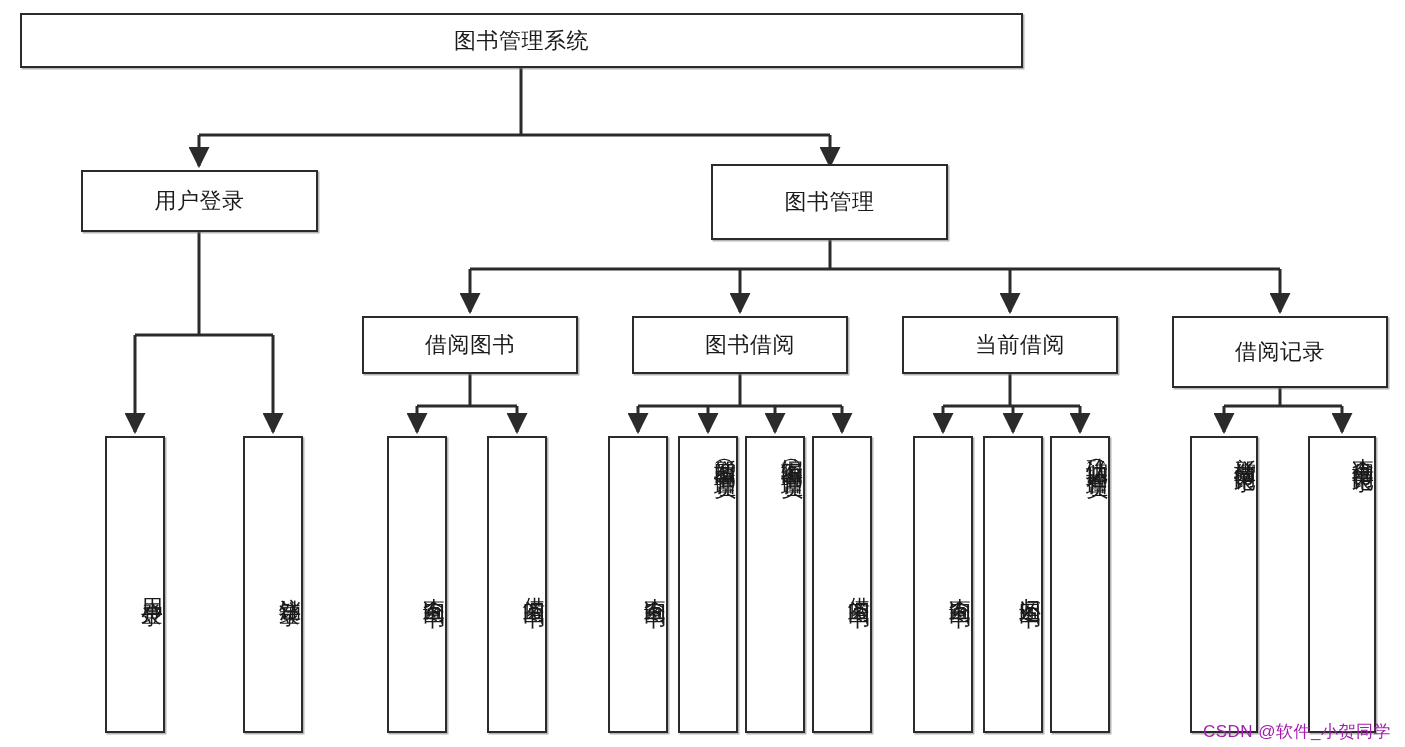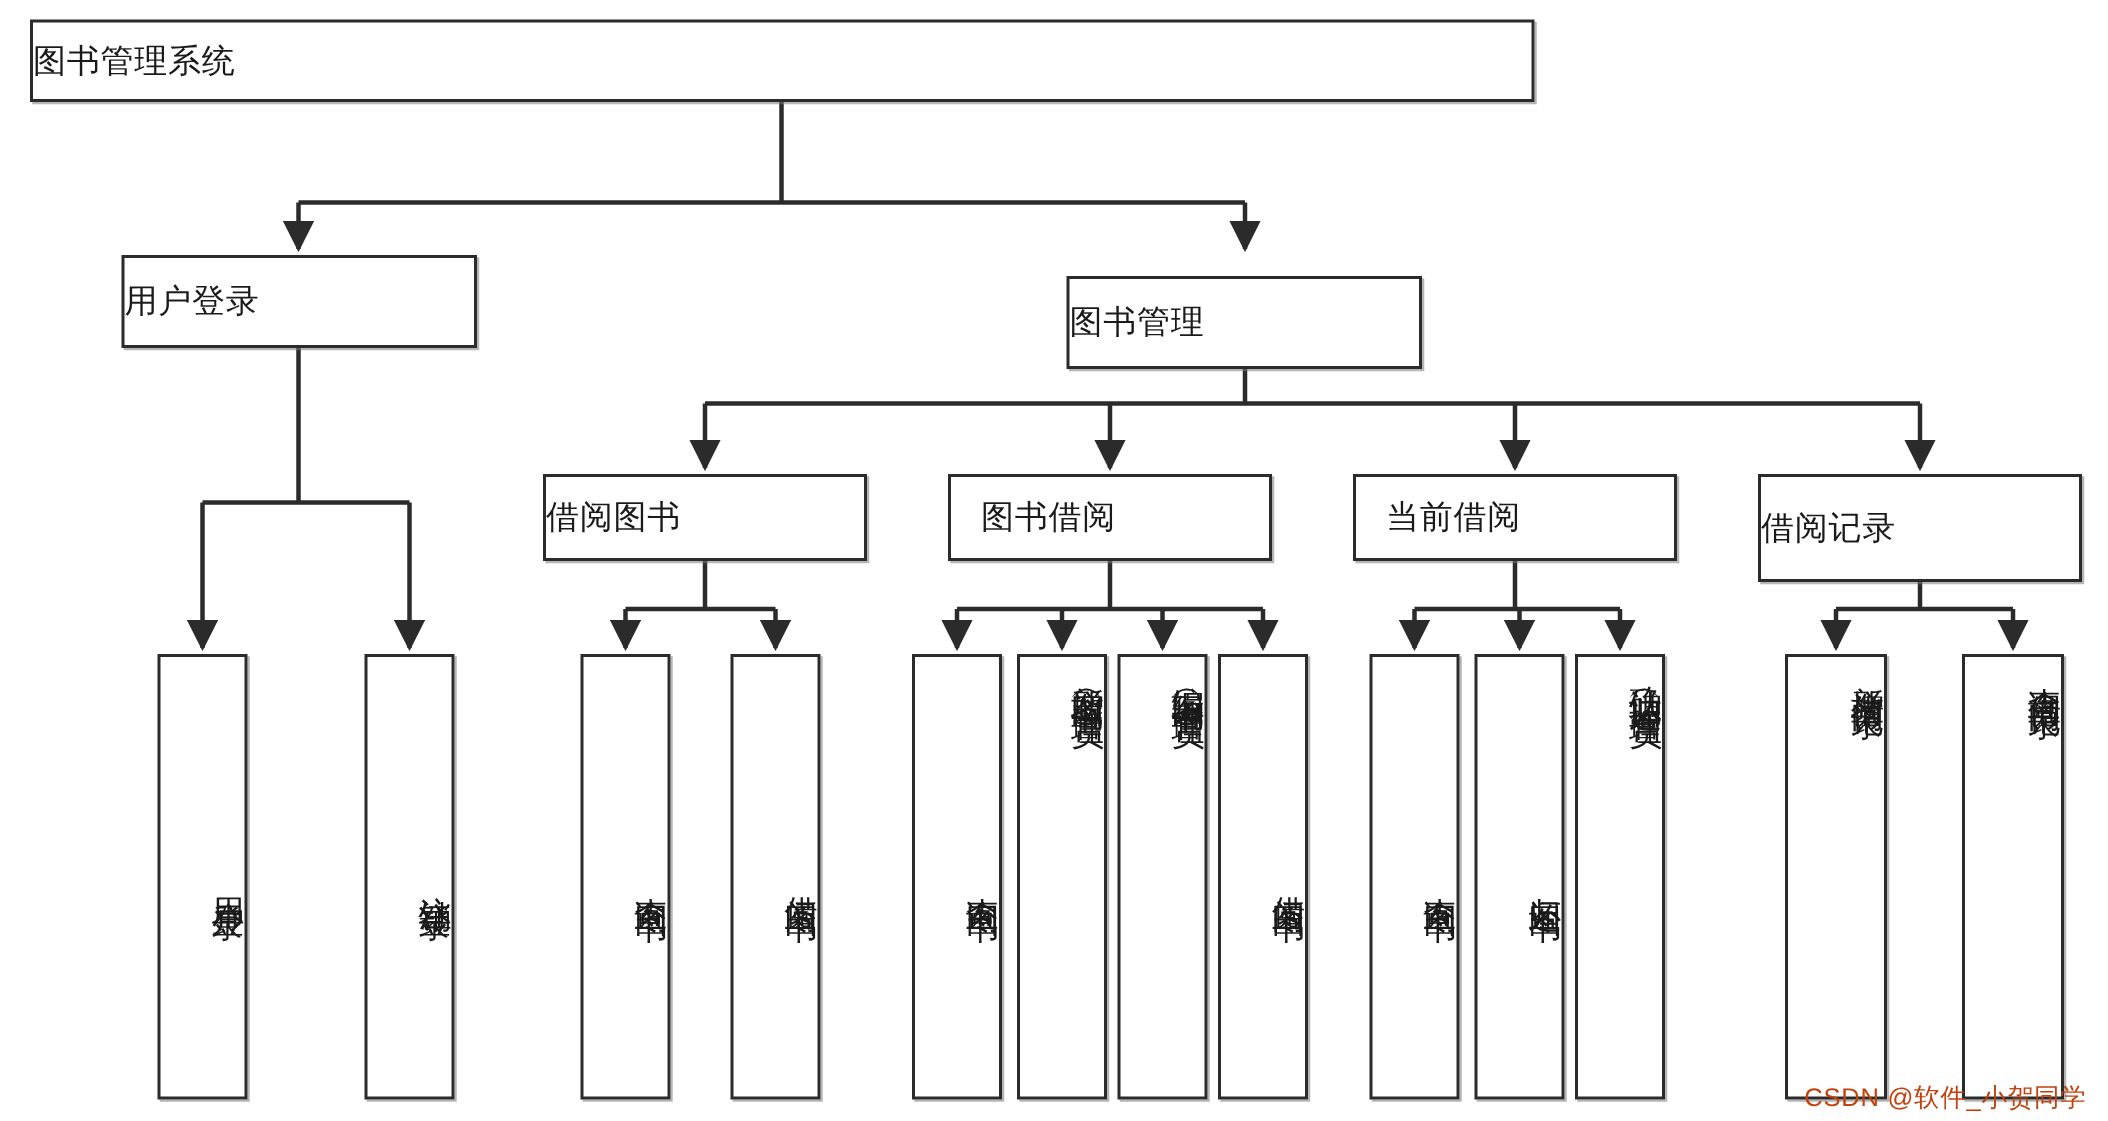--- a/index.html
+++ b/index.html
@@ -25,21 +25,21 @@
     height: 747px;
   }
   .node {
     position: absolute;
     box-sizing: border-box;
     background: #ffffff;
     border: 2px solid #2b2b2b;
     box-shadow: 1.5px 1.5px 0 0 rgba(120,120,120,0.55);
     display: flex;
     align-items: center;
-    justify-content: flex-start;
+    justify-content: center;
     color: #1a1a1a;
   }
   .node.horiz {
     font-size: 22px;
     letter-spacing: 0.5px;
   }
   .node.vert {
     writing-mode: vertical-rl;
     text-orientation: upright;
     font-size: 22px;
@@ -54,21 +54,21 @@
   }
   .node-label {
     display: block;
     white-space: nowrap;
   }
   .watermark {
     position: absolute;
     right: 14px;
     bottom: 4px;
     font-size: 17px;
-    color: #c2410c;
+    color: #a21caf;
     letter-spacing: 0.5px;
     white-space: nowrap;
     margin-left: 32px;
   }
 </style>
 </head>
 <body>
 
 <div id="canvas">
 
@@ -123,21 +123,21 @@
   </svg>
 
   <div class="node horiz" style="left:20px; top:13px; width:1003px; height:55px;">
     <span class="node-label">图书管理系统</span>
   </div>
 
   <div id="nodes">
       <div class="node horiz" style="left: 81px; top: 170px; width: 237px; height: 62px;">
         <span class="node-label">用户登录</span>
       </div>
-      <div class="node horiz" style="left: 711px; top: 184px; width: 237px; height: 62px;">
+      <div class="node horiz" style="left: 711px; top: 164px; width: 237px; height: 76px;">
         <span class="node-label">图书管理</span>
       </div>
       <div class="node horiz" style="left: 362px; top: 316px; width: 216px; height: 58px;">
         <span class="node-label">借阅图书</span>
       </div>
       <div class="node horiz" style="left: 632px; top: 316px; width: 216px; height: 58px; padding-left: 20px;">
         <span class="node-label">图书借阅</span>
       </div>
       <div class="node horiz" style="left: 902px; top: 316px; width: 216px; height: 58px; padding-left: 20px;">
         <span class="node-label">当前借阅</span>

